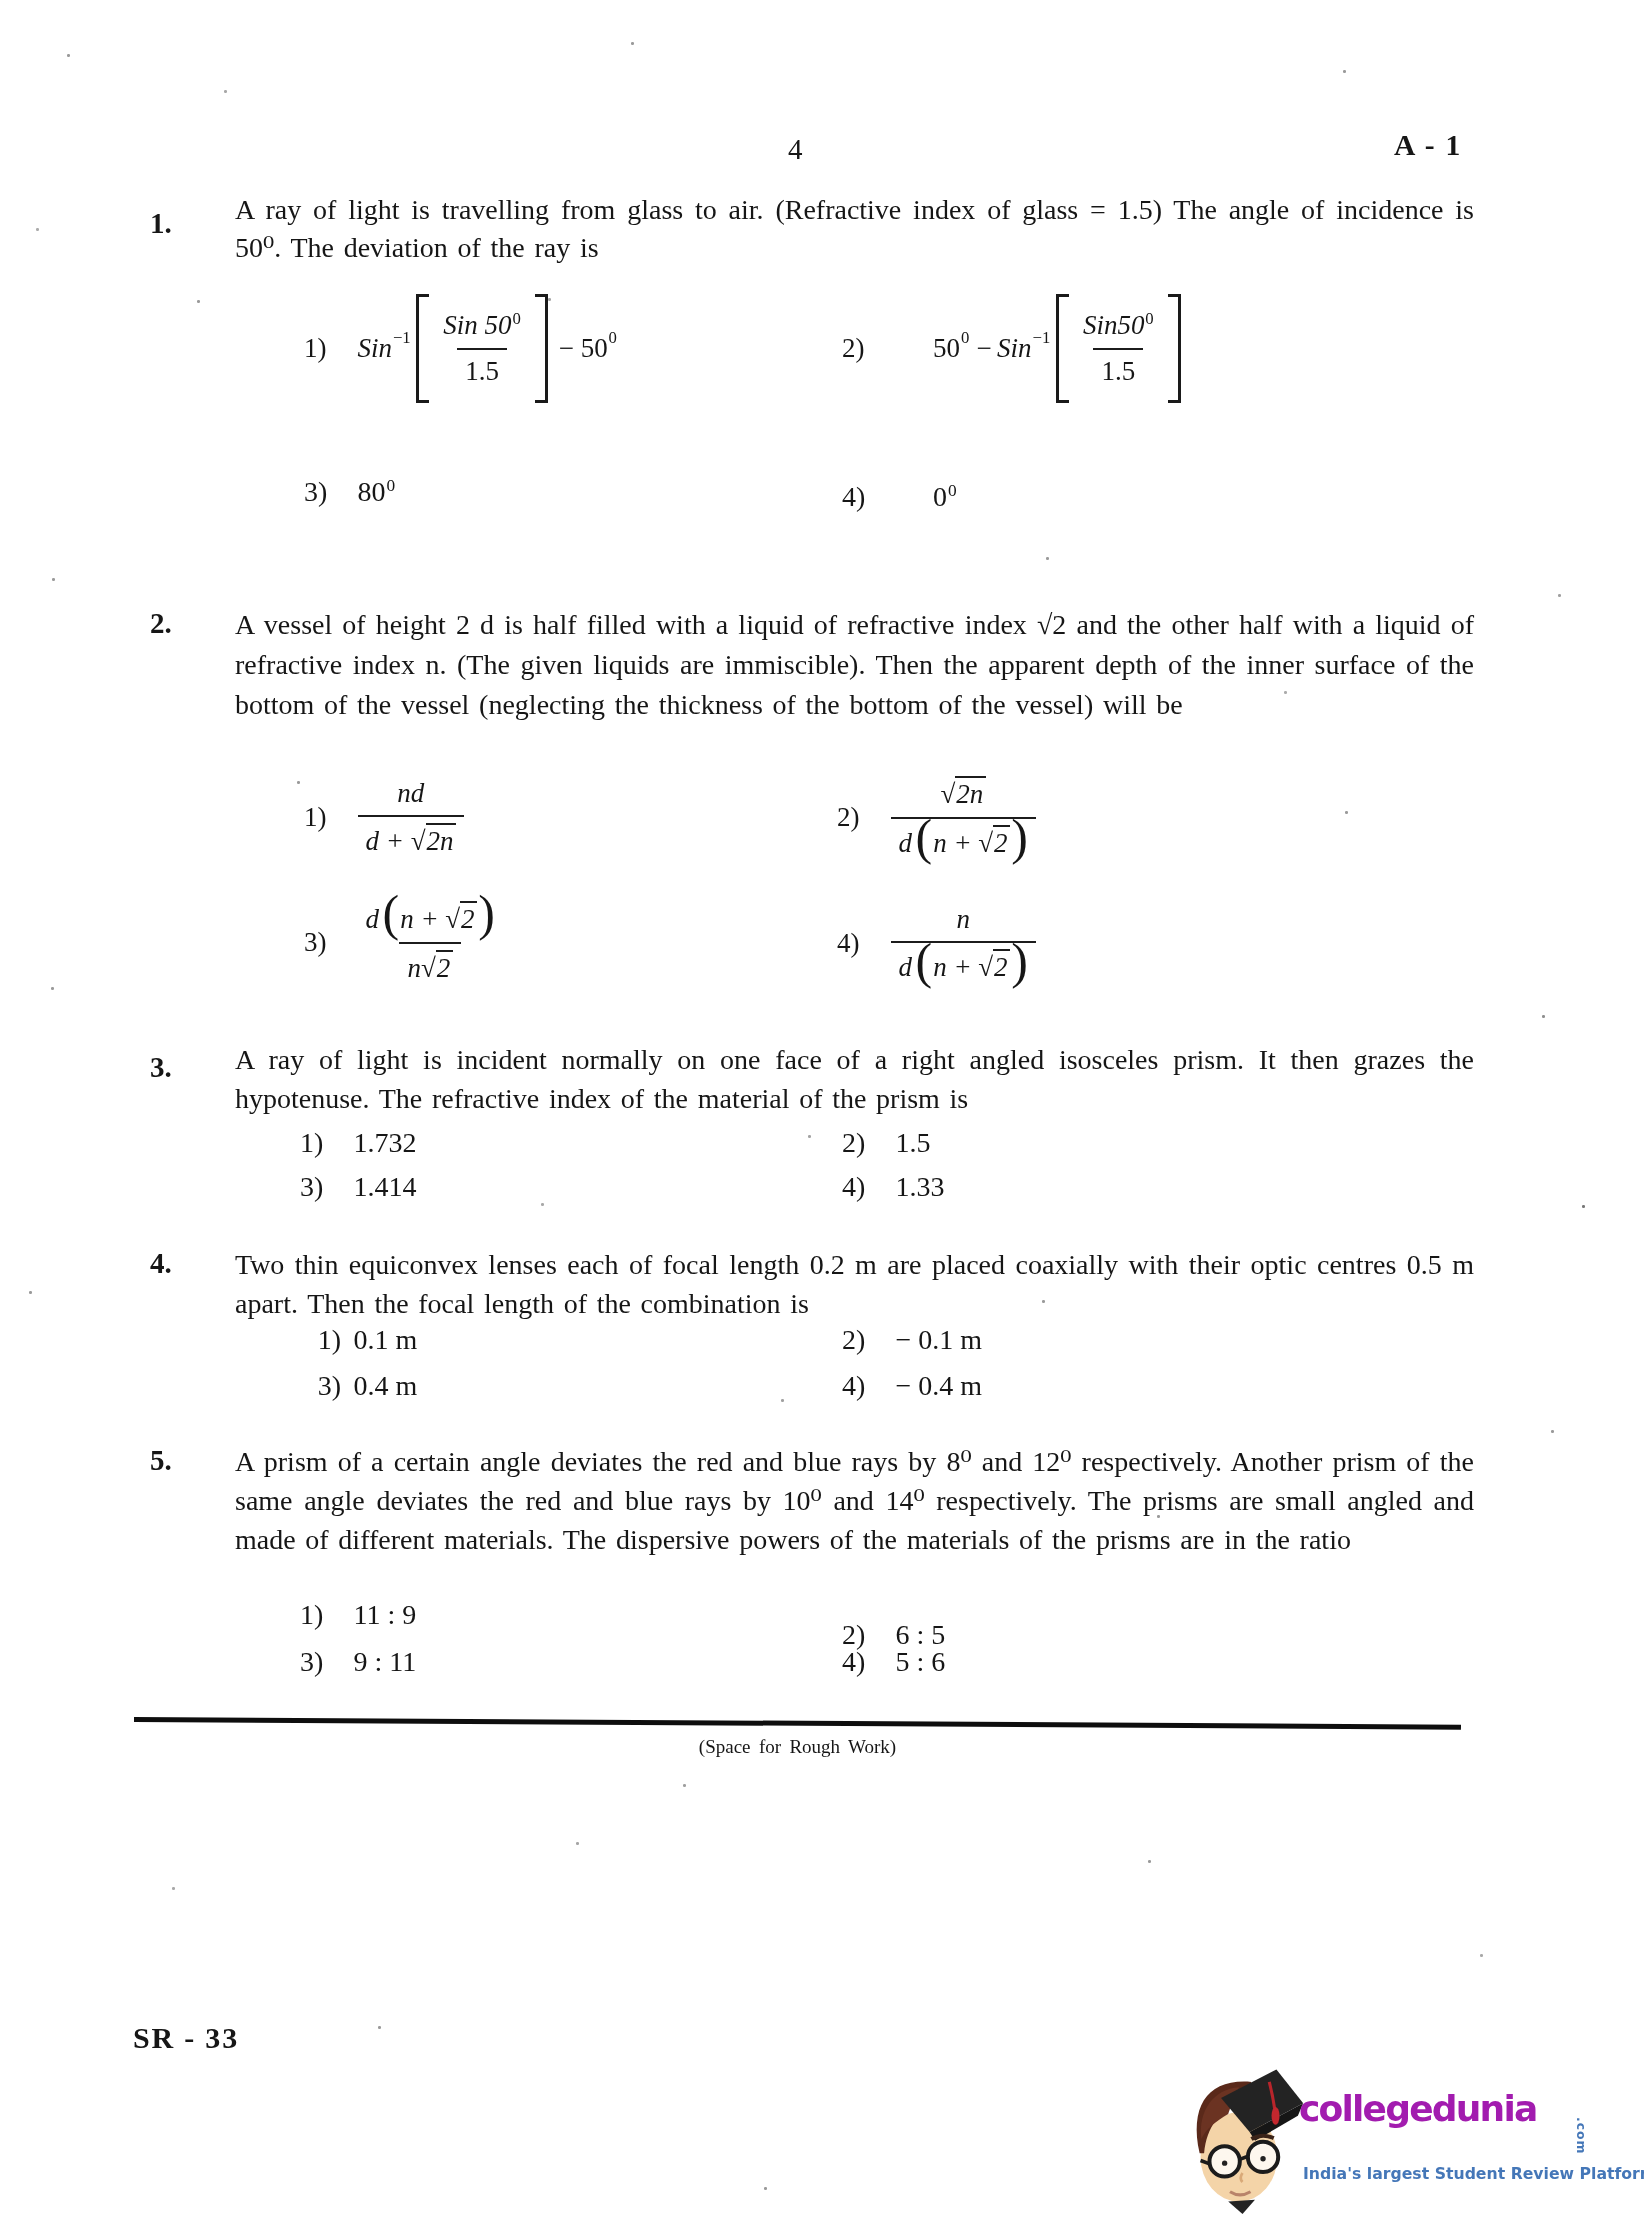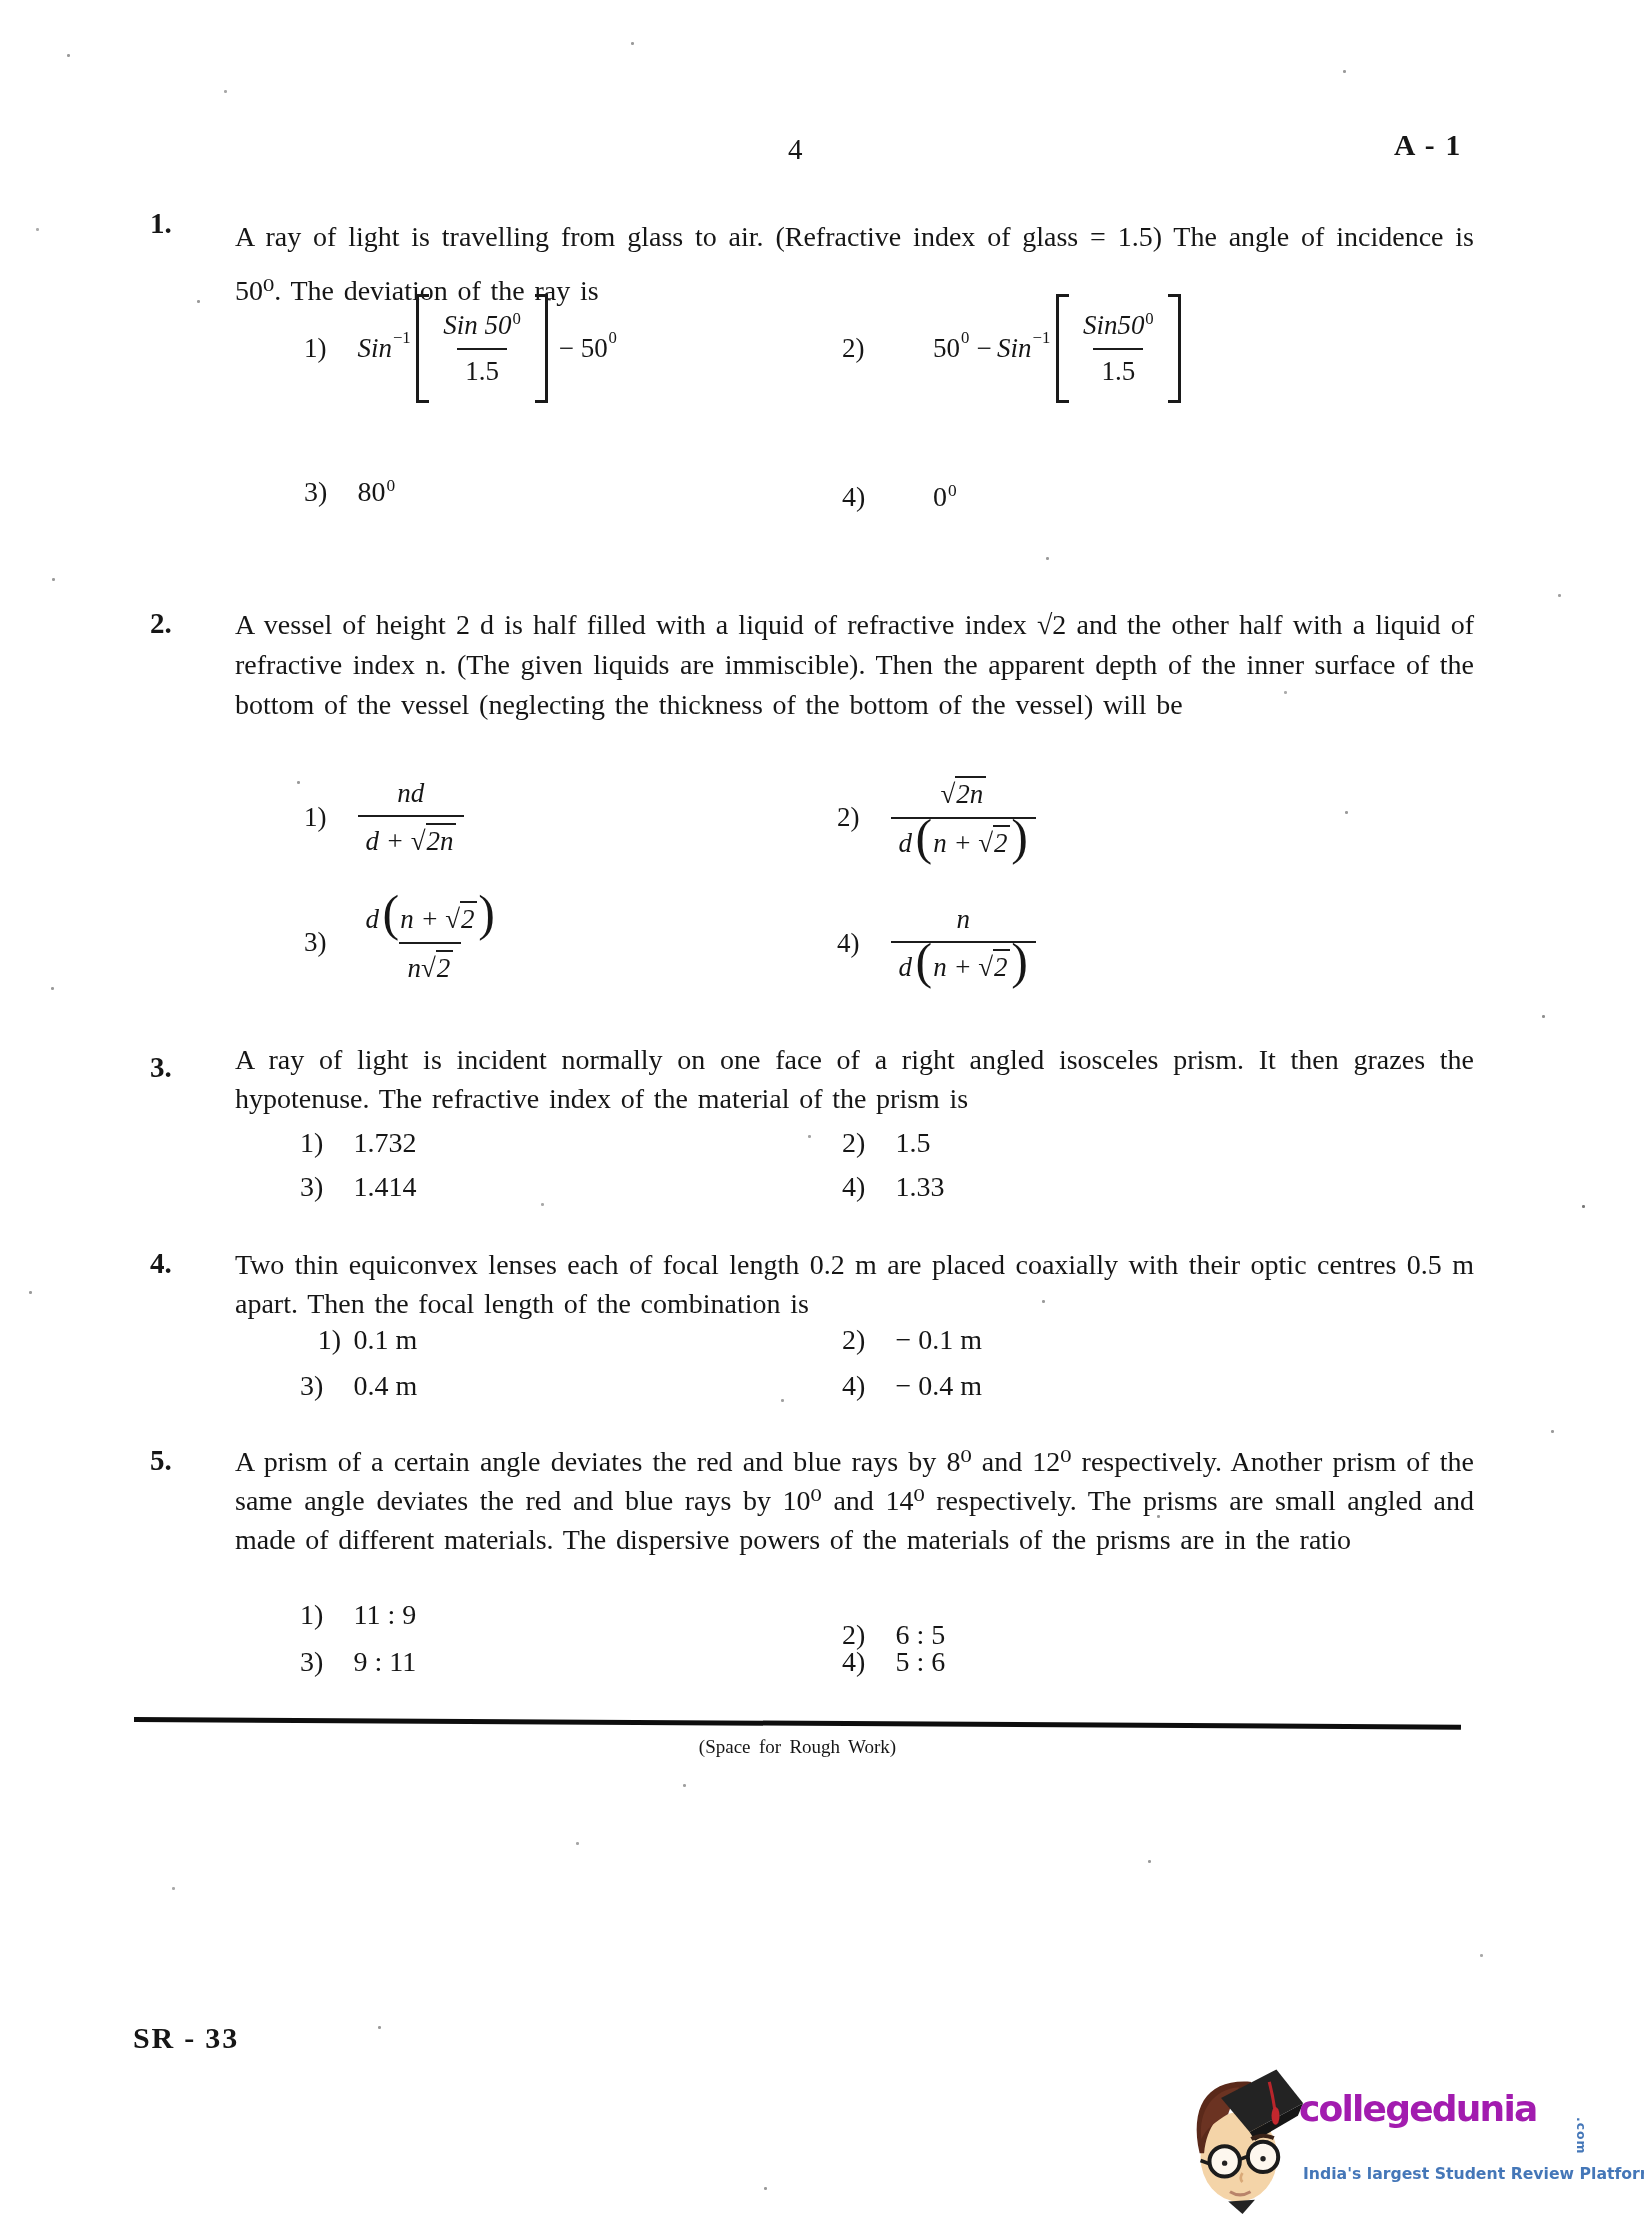--- a/index.html
+++ b/index.html
@@ -64,21 +64,21 @@
 </head>
 <body>
 
 <div class="page">
   <div class="specks"></div>
 
   <div class="pagenum">4</div>
   <div class="setcode">A - 1</div>
 
   <div class="qnum" style="top:207px;">1.</div>
-  <div class="qtext" style="top:210px;line-height:54px;">A ray of light is travelling from glass to air. (Refractive index of glass = 1.5) The angle of incidence is 50⁰. The deviation of the ray is</div>
+  <div class="qtext" style="top:191px;line-height:38px;">A ray of light is travelling from glass to air. (Refractive index of glass = 1.5) The angle of incidence is 50⁰. The deviation of the ray is</div>
 
   <div class="optrow tall" style="left:304px;top:294px;">
     <span class="math">
       <span class="olabel">1)</span>
       <span class="it">Sin</span>
         <sup>−1</sup>
       <span class="bk l"></span>
       <span class="frac">
         <span class="num"><span class="it">Sin 50</span><sup>0</sup></span>
         <span class="den">1.5</span>
@@ -163,21 +163,21 @@
   <div class="qtext" style="top:1040px;">A ray of light is incident normally on one face of a right angled isosceles prism. It then grazes the hypotenuse. The refractive index of the material of the prism is</div>
   <div class="optrow" style="left:300px;top:1127px;"><span class="olabel">1)</span><span>1.732</span></div>
   <div class="optrow" style="left:842px;top:1127px;"><span class="olabel">2)</span><span>1.5</span></div>
   <div class="optrow" style="left:300px;top:1171px;"><span class="olabel">3)</span><span>1.414</span></div>
   <div class="optrow" style="left:842px;top:1171px;"><span class="olabel">4)</span><span>1.33</span></div>
 
   <div class="qnum" style="top:1247px;">4.</div>
   <div class="qtext" style="top:1245px;">Two thin equiconvex lenses each of focal length 0.2 m are placed coaxially with their optic centres 0.5 m apart. Then the focal length of the combination is</div>
   <div class="optrow" style="left:300px;top:1324px;text-align:right;"><span class="olabel">1)</span><span>0.1 m</span></div>
   <div class="optrow" style="left:842px;top:1324px;"><span class="olabel">2)</span><span>− 0.1 m</span></div>
-  <div class="optrow" style="left:300px;top:1370px;"><span class="olabel">3)</span><span>0.4 m</span></div>
+  <div class="optrow" style="left:300px;top:1370px;text-align:right;"><span class="olabel">3)</span><span>0.4 m</span></div>
   <div class="optrow" style="left:842px;top:1370px;"><span class="olabel">4)</span><span>− 0.4 m</span></div>
 
   <div class="qnum" style="top:1444px;">5.</div>
   <div class="qtext" style="top:1442px;">A prism of a certain angle deviates the red and blue rays by 8⁰ and 12⁰ respectively. Another prism of the same angle deviates the red and blue rays by 10⁰ and 14⁰ respectively. The prisms are small angled and made of different materials. The dispersive powers of the materials of the prisms are in the ratio</div>
   <div class="optrow" style="left:300px;top:1599px;"><span class="olabel">1)</span><span>11 : 9</span></div>
   <div class="optrow" style="left:842px;top:1571px;margin-top:48px;"><span class="olabel">2)</span><span>6 : 5</span></div>
   <div class="optrow" style="left:300px;top:1646px;"><span class="olabel">3)</span><span>9 : 11</span></div>
   <div class="optrow" style="left:842px;top:1646px;"><span class="olabel">4)</span><span>5 : 6</span></div>
 
   <div class="rule"></div>

